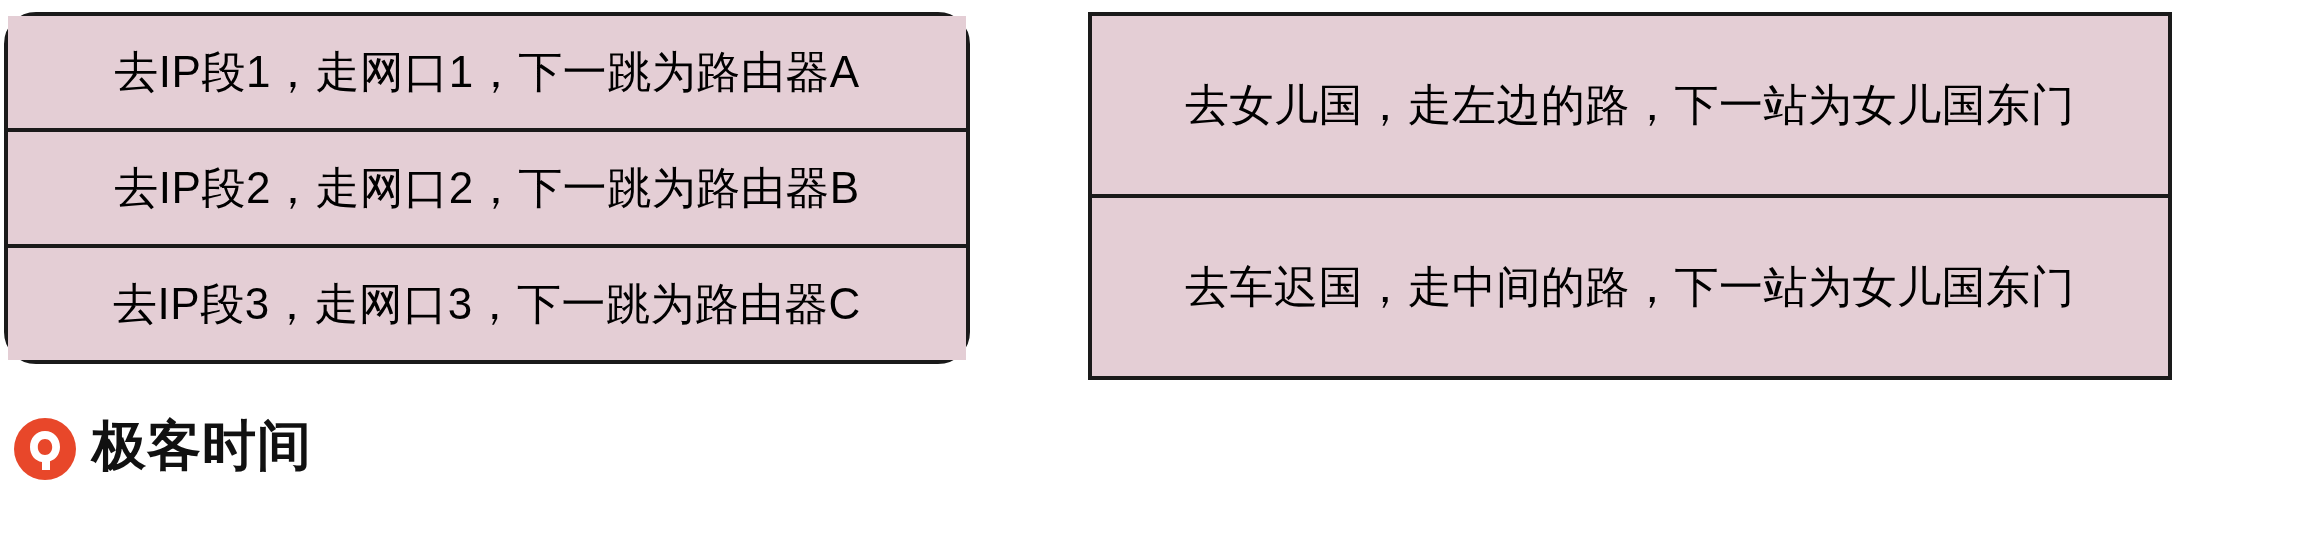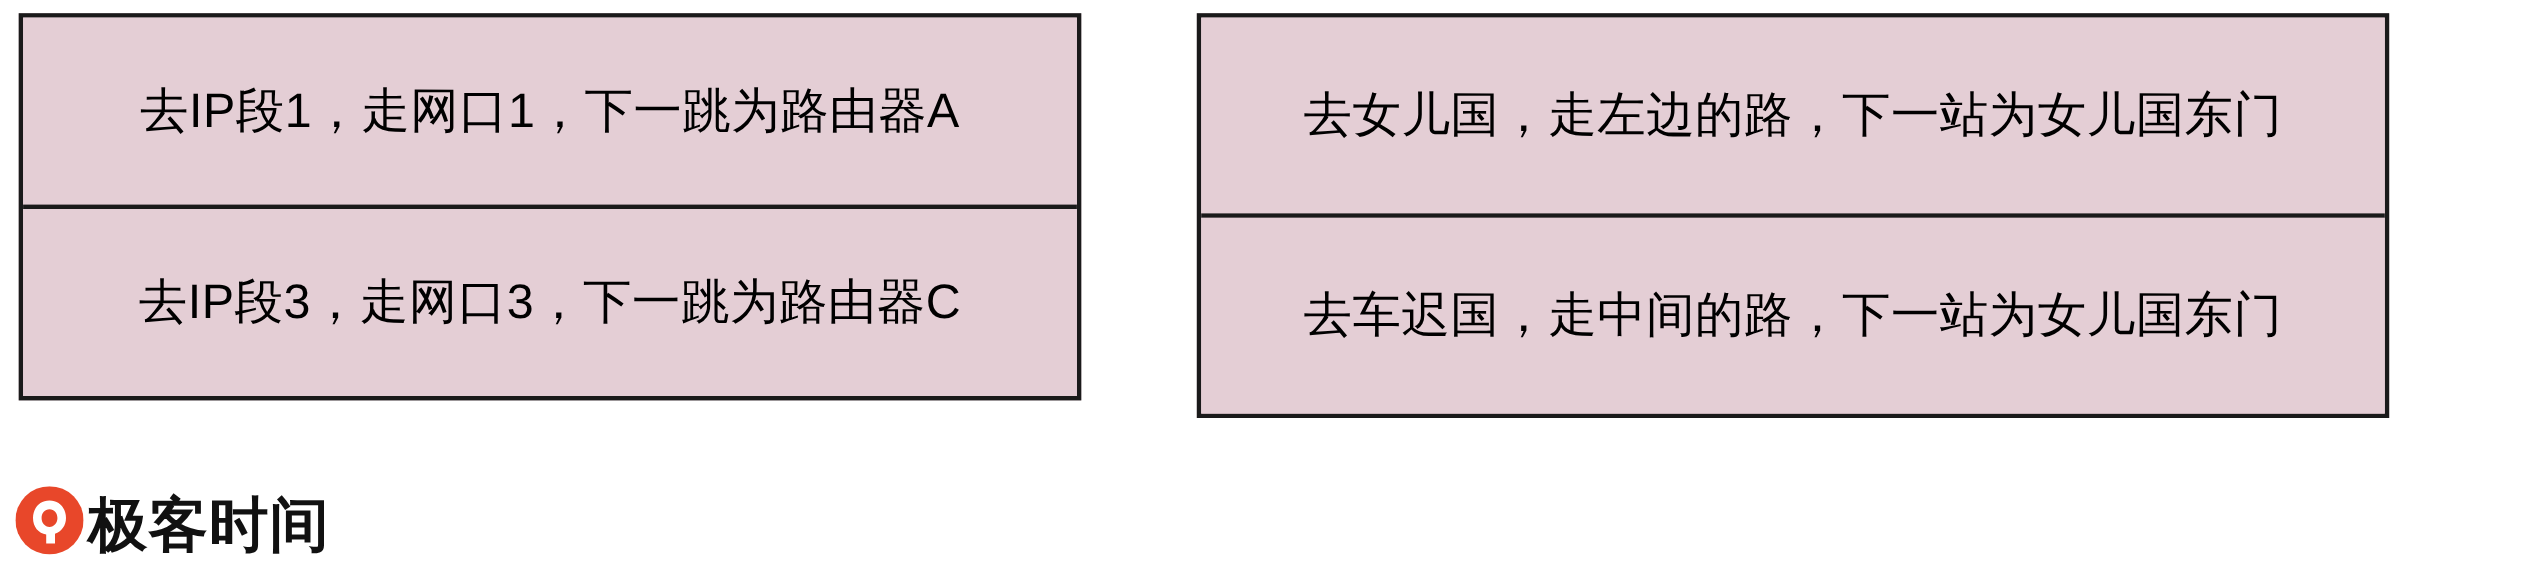--- a/index.html
+++ b/index.html
@@ -25,24 +25,25 @@
   .table {
     position: absolute;
     box-sizing: border-box;
     border: 4px solid #1a1a1a;
     background: #e4ced5;
     display: flex;
     flex-direction: column;
   }
 
   #routing-table-left {
-    left: 17px;
+    left: 4px;
     top: 12px;
     width: 966px;
     height: 352px;
+    border-radius: 32px;
   }
 
   #routing-table-right {
     left: 1088px;
     top: 12px;
     width: 1084px;
     height: 368px;
   }
 
   .table-row {
@@ -67,23 +68,22 @@
     white-space: nowrap;
     font-weight: 400;
   }
 
   
   #brand-logo {
     position: absolute;
     left: 14px;
     top: 418px;
     display: flex;
-    align-items: flex-end;
-    gap: 4px;
-    margin-top: 24px;
+    align-items: flex-start;
+    gap: 16px;
   }
 
   .logo-mark {
     width: 62px;
     height: 62px;
     position: relative;
     flex: 0 0 auto;
   }
 
   .logo-mark svg {
@@ -104,20 +104,23 @@
 </head>
 <body>
 
 <div class="canvas">
 
   <div class="table" id="routing-table-left">
     <div class="table-row">
       <span class="row-text">去IP段1，走网口1，下一跳为路由器A</span>
     </div>
     <div class="table-row">
+      <span class="row-text">去IP段2，走网口2，下一跳为路由器B</span>
+    </div>
+    <div class="table-row">
       <span class="row-text">去IP段3，走网口3，下一跳为路由器C</span>
     </div>
   </div>
 
   <div class="table" id="routing-table-right">
     <div class="table-row">
       <span class="row-text">去女儿国，走左边的路，下一站为女儿国东门</span>
     </div>
     <div class="table-row">
       <span class="row-text">去车迟国，走中间的路，下一站为女儿国东门</span>

